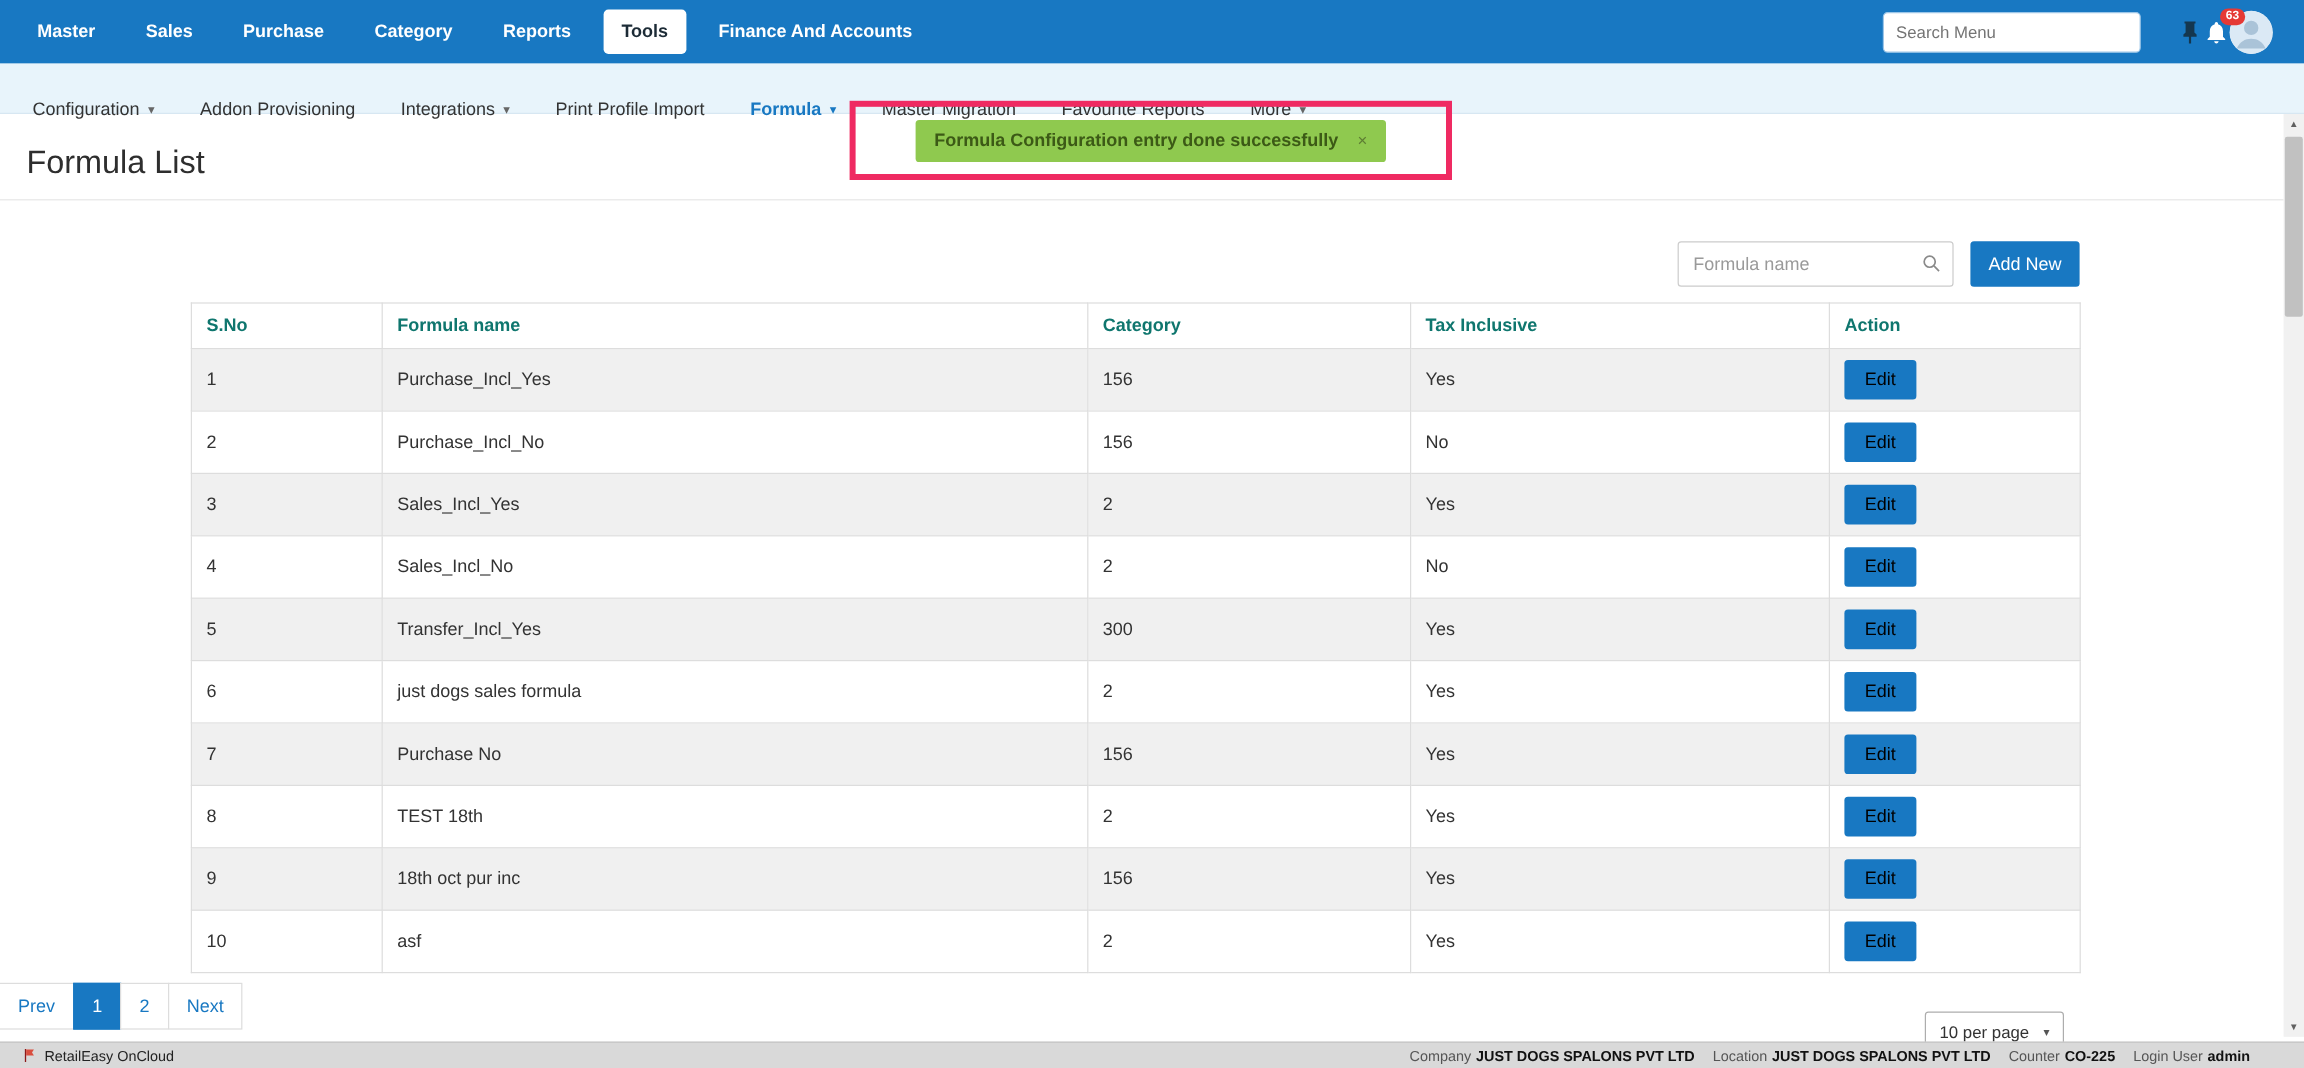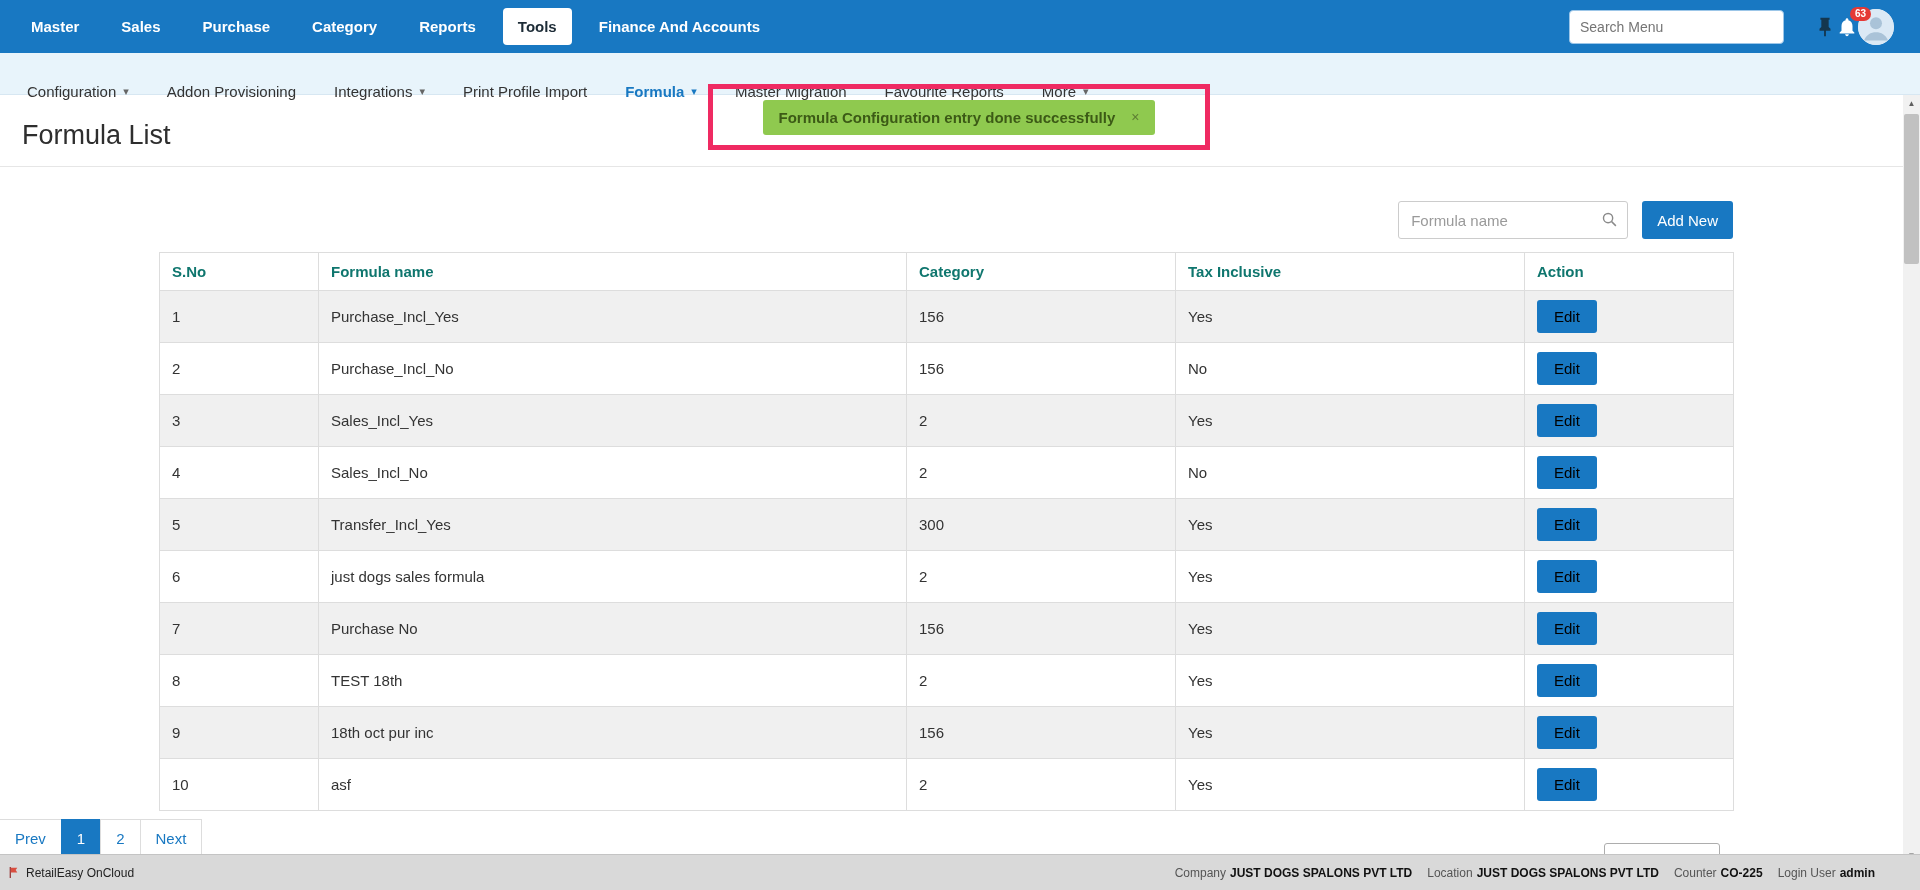--- a/index.html
+++ b/index.html
@@ -64,21 +64,21 @@
   .per-page { position: absolute; right: 200px; top: 843px; border: 1px solid #adadad; border-radius: 3px; background: #fff; padding: 8px 11px; font-size: 14px; color: #333; display: flex; align-items: center; gap: 12px; cursor: pointer; z-index: 10; }
   .ppcaret { font-size: 10px; color: #555; }
 
   
   .scrollbar { position: absolute; right: 0; top: 95px; bottom: 26px; width: 17px; background: #f1f1f1; z-index: 40; }
   .sb-arrow { height: 17px; display: flex; align-items: center; justify-content: center; font-size: 8px; color: #606060; cursor: pointer; }
   .sb-down { position: absolute; bottom: 0; left: 0; right: 0; }
   .sb-thumb { position: absolute; top: 19px; left: 1px; width: 15px; height: 150px; background: #c1c1c1; border-radius: 2px; cursor: grab; }
 
   
-  footer { position: absolute; left: 0; right: 0; bottom: 0; height: 36px; background: #d9d9d9; border-top: 1px solid #c4c4c4; display: flex; align-items: center; justify-content: space-between; padding: 0 45px 0 7px; z-index: 50; font-size: 12px; color: #333; }
+  footer { position: absolute; left: 0; right: 0; bottom: 0; height: 22px; background: #d9d9d9; border-top: 1px solid #c4c4c4; display: flex; align-items: center; justify-content: space-between; padding: 0 45px 0 18px; z-index: 50; font-size: 12px; color: #333; }
   .f-left { display: flex; align-items: center; gap: 6px; }
   .f-brand { color: #222; }
   .f-right { display: flex; align-items: center; }
   .f-label { color: #555; margin-left: 15px; }
   .f-value { font-weight: 700; color: #111; margin-left: 4px; }
 </style>
 </head>
 <body>
 
 <header class="top-nav">

